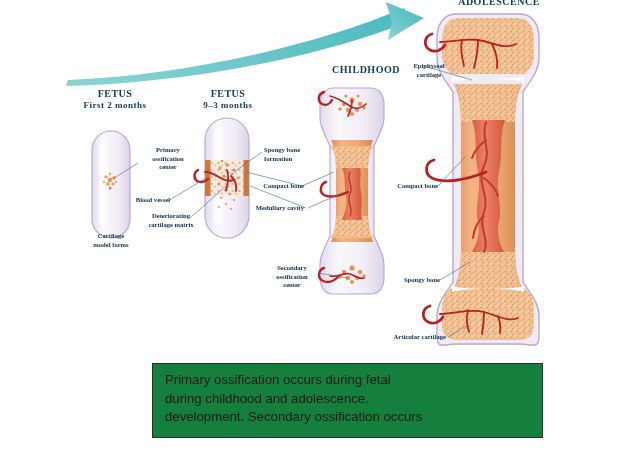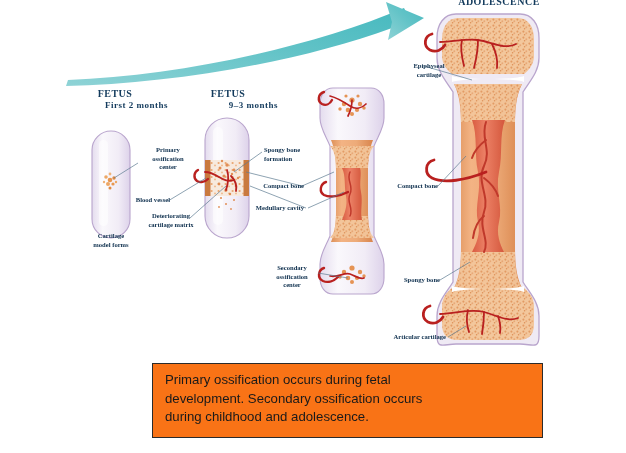--- a/index.html
+++ b/index.html
@@ -10,37 +10,37 @@
   }
   #stage{position:absolute;left:0;top:0;width:626px;height:453px;overflow:hidden;}
 
   
   .stage-head{
     position:absolute;text-align:center;color:#123a5c;
     font-family:"Liberation Serif", serif;font-weight:bold;
     letter-spacing:.5px;line-height:1.15;white-space:nowrap;
   }
   .stage-head .t1{font-size:10px;display:block;}
-  .stage-head .t2{font-size:9px;display:block;font-weight:bold;text-align:right;}
+  .stage-head .t2{font-size:9px;display:block;font-weight:bold;}
 
   
   .lbl{
     position:absolute;color:#10314f;
     font-family:"Liberation Serif", serif;font-weight:bold;
     font-size:6.6px;line-height:1.32;white-space:pre-line;
   }
   .lbl.r{text-align:right;}
   .lbl.l{text-align:left;}
   .lbl.c{text-align:center;}
   svg.leaders{position:absolute;left:0;top:0;width:626px;height:453px;pointer-events:none;}
 
   
   #caption{
     position:absolute;left:152px;top:363px;width:391px;height:75px;
-    border:1.5px solid #2b2b2b;background:#f97316;box-sizing:border-box;
+    border:1.5px solid #2b2b2b;background:#15803d;box-sizing:border-box;
     padding:7px 10px 17px 12px;
   }
   #caption p{
     margin:0;color:#1a1a1a;
     font-family:"Liberation Sans", sans-serif;
     font-size:13.2px;line-height:1.42;
   }
 </style>
 </head>
 <body>
@@ -272,20 +272,23 @@
   <div class="stage-head" style="left:62px;top:88px;width:106px;">
     <span class="t1">FETUS</span>
     <span class="t2">First 2 months</span>
   </div>
 
   <div class="stage-head" style="left:178px;top:88px;width:100px;">
     <span class="t1">FETUS</span>
     <span class="t2">9–3 months</span>
   </div>
 
+  <div class="stage-head" style="left:310px;top:64px;width:112px;">
+    <span class="t1">CHILDHOOD</span>
+  </div>
 
   <div class="stage-head" style="left:436px;top:-4px;width:126px;">
     <span class="t1">ADOLESCENCE</span>
   </div>
 
   <div class="lbl c" style="left:138px;top:146px;width:60px;">Primary
 ossification
 center</div>
 
   <div class="lbl r" style="left:108px;top:196px;width:62px;">Blood vessel</div>
@@ -311,17 +314,17 @@
 cartilage</div>
 
   <div class="lbl r" style="left:382px;top:182px;width:56px;">Compact bone</div>
 
   <div class="lbl r" style="left:388px;top:276px;width:52px;">Spongy bone</div>
 
   <div class="lbl r" style="left:372px;top:333px;width:74px;">Articular cartilage</div>
 
   <div id="caption">
     <p>Primary ossification occurs during fetal</p>
+    <p>during childhood and adolescence.</p>
     <p>development.  Secondary ossification occurs</p>
-    <p>during childhood and adolescence.</p>
   </div>
 
 </div>
 
 </body></html>

